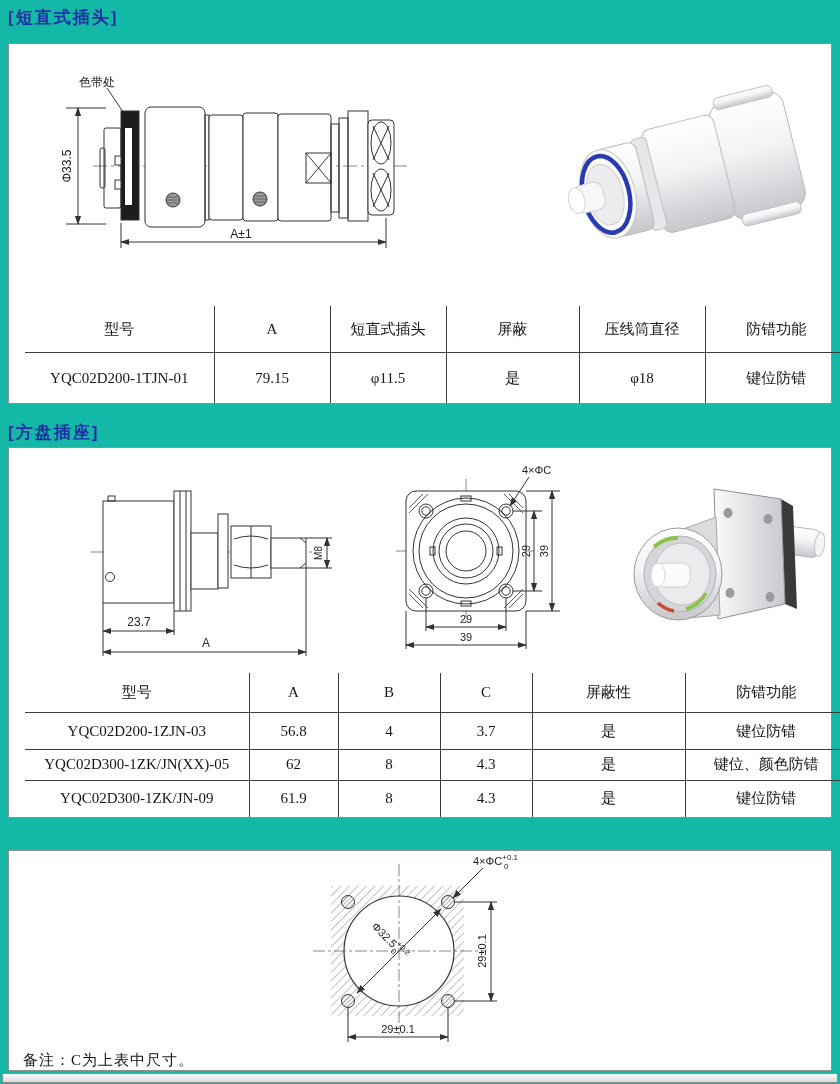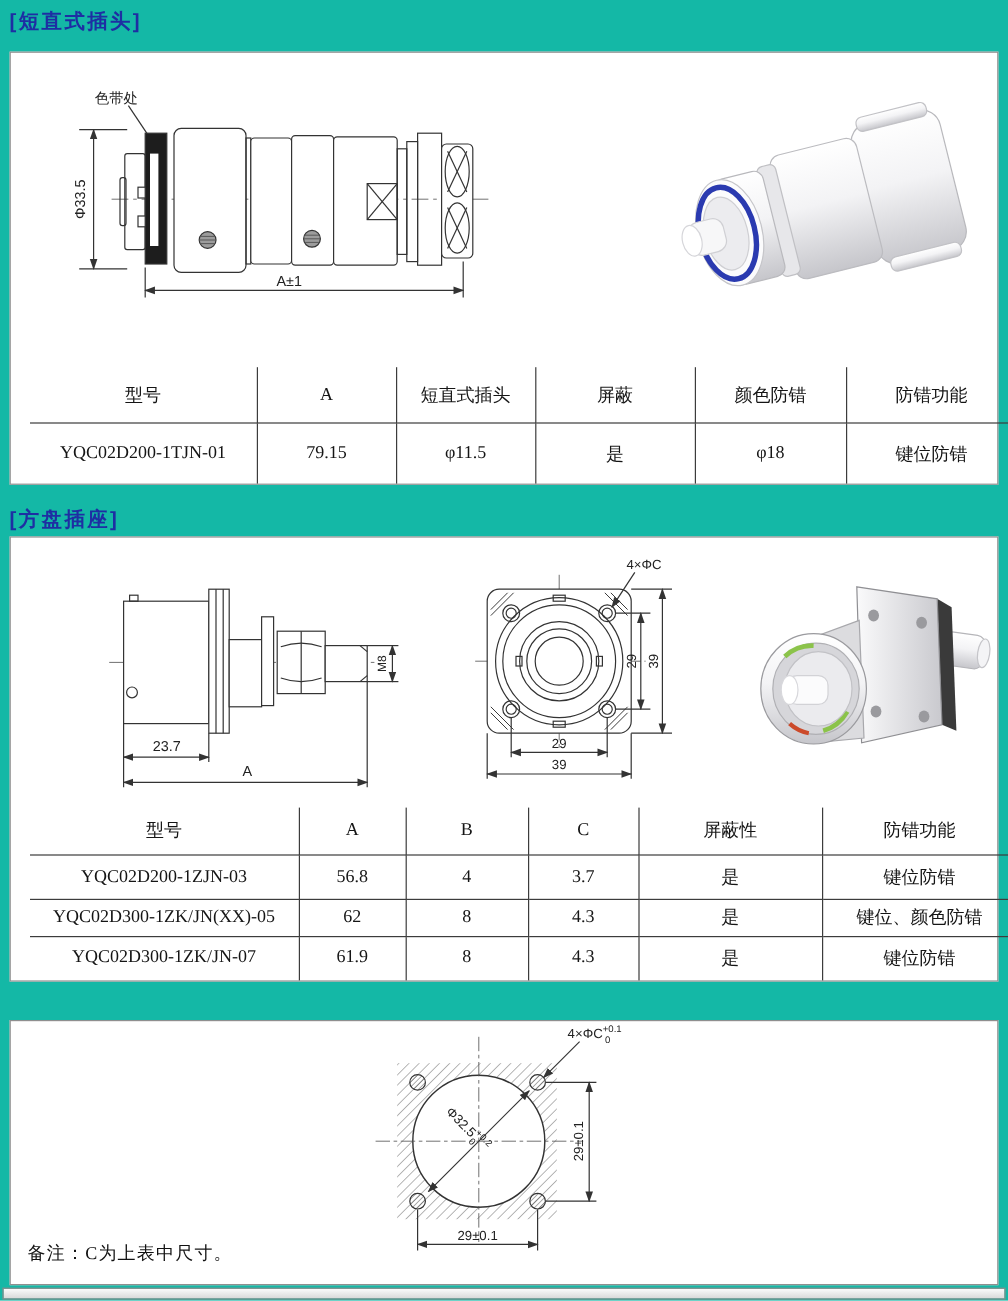--- a/index.html
+++ b/index.html
@@ -7,21 +7,21 @@
         font-family:"Liberation Serif","DejaVu Sans",serif;color:#111;}
   .sec-title{position:absolute;left:8px;color:#1e2ea3;font-weight:bold;font-size:17px;
         letter-spacing:2px;font-family:"Liberation Sans","DejaVu Sans",sans-serif;}
   .box{position:absolute;left:8px;width:822px;border:1px solid #8f8f8f;background:#fff;}
   .spec-table{position:absolute;left:16px;bottom:0;width:100%;border-collapse:collapse;
         border:hidden;table-layout:fixed;}
   .spec-table th,.spec-table td{border:1px solid #3c3c3c;text-align:center;vertical-align:middle;
         font-size:15px;font-weight:normal;padding:0;color:#151515;}
   .bottom-bar{position:absolute;left:2px;top:1073px;width:834px;height:8px;
         border:1px solid #8a8a8a;background:linear-gradient(#fbfbfb,#d9d9d9);}
-  .note{position:absolute;left:14px;bottom:16px;font-size:15px;letter-spacing:1px;}
+  .note{position:absolute;left:14px;bottom:0;font-size:15px;letter-spacing:1px;}
   svg{position:absolute;overflow:visible;}
   svg text{font-family:"Liberation Sans","DejaVu Sans",sans-serif;fill:#222;}
 </style>
 </head>
 <body>
 
 <div class="page">
 
   <svg width="0" height="0" style="position:absolute">
     <defs>
@@ -126,21 +126,21 @@
           <col style="width:133px">
           <col style="width:126px">
           <col>
         </colgroup>
       <tbody>
           <tr style="height:31px">
         <th>型号</th>
         <th>A</th>
         <th>短直式插头</th>
         <th>屏蔽</th>
-        <th>颜色防错</th>
+        <th>压线筒直径</th>
         <th>防错功能</th>
       </tr>
       <tr style="height:33px">
         <td>YQC02D200-1TJN-01</td>
         <td>79.15</td>
         <td>φ11.5</td>
         <td>是</td>
         <td>φ18</td>
         <td>键位防错</td>
       </tr>
@@ -282,21 +282,21 @@
       </tr>
       <tr style="height:29px">
         <td>YQC02D300-1ZK/JN(XX)-05</td>
         <td>62</td>
         <td>8</td>
         <td>4.3</td>
         <td>是</td>
         <td>键位、颜色防错</td>
       </tr>
       <tr style="height:35px">
-        <td>YQC02D300-1ZK/JN-07</td>
+        <td>YQC02D300-1ZK/JN-09</td>
         <td>61.9</td>
         <td>8</td>
         <td>4.3</td>
         <td>是</td>
         <td>键位防错</td>
       </tr>
     </tbody>
       </table>
   </div>
 

